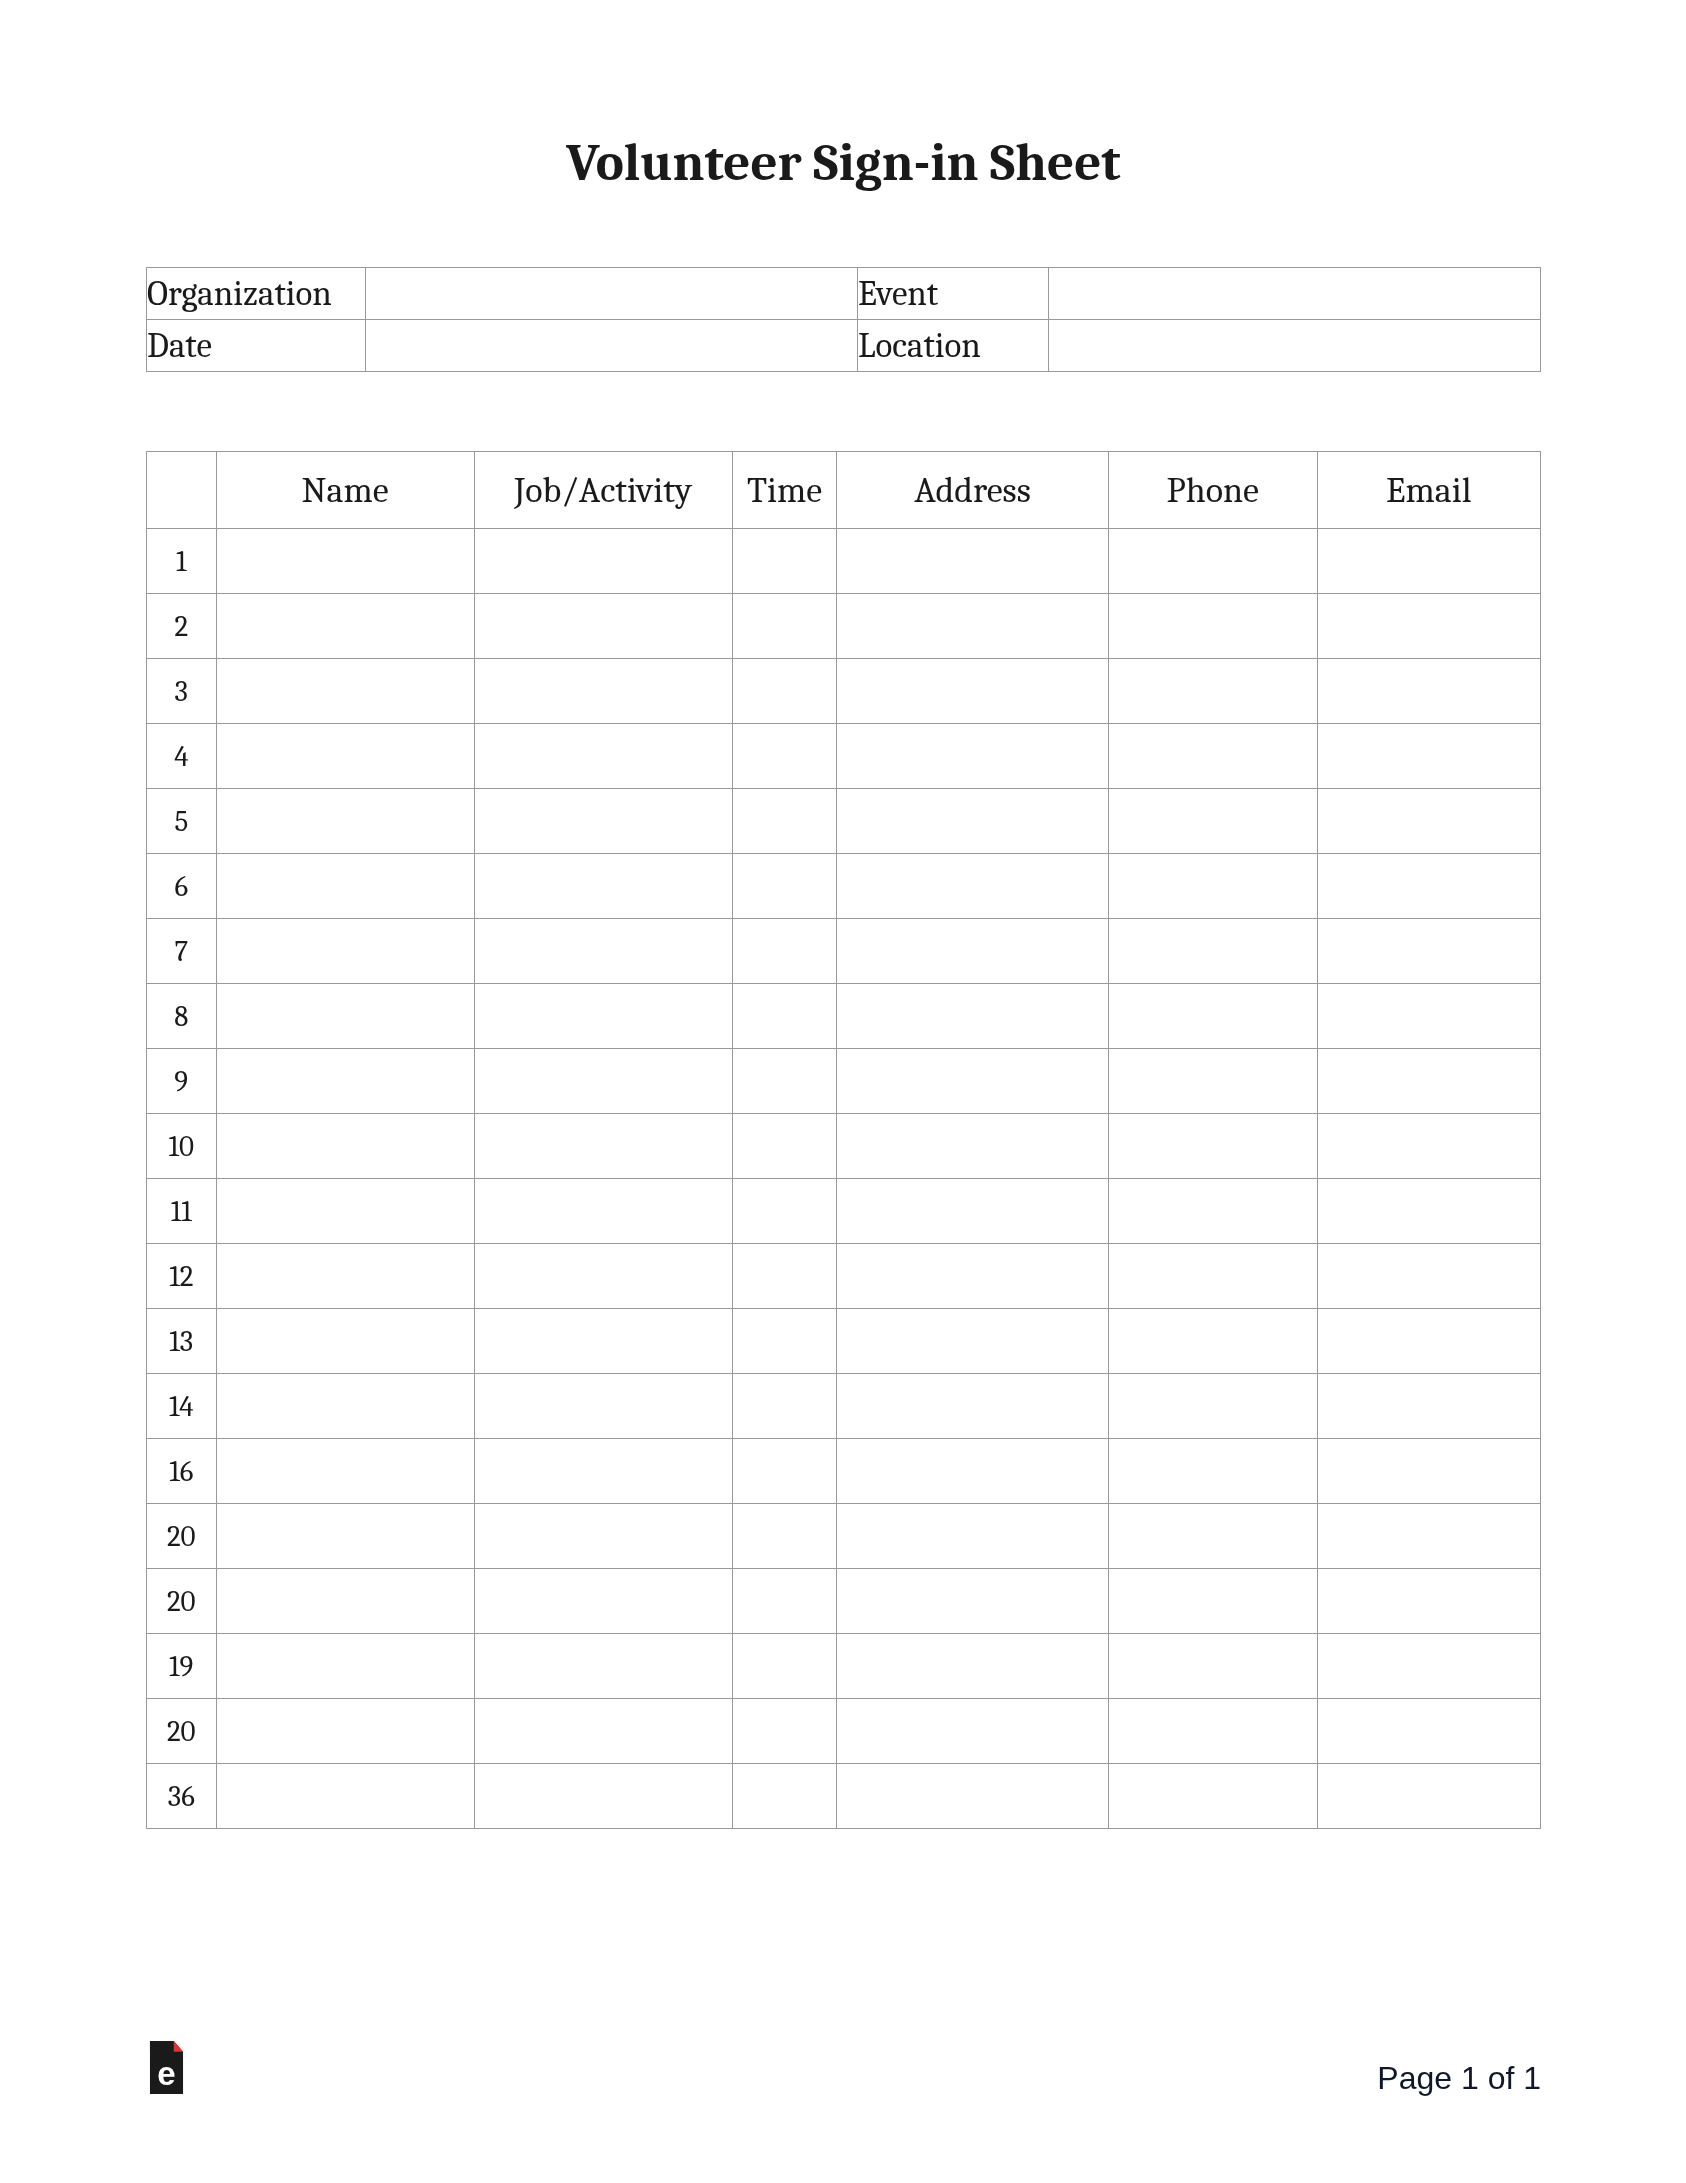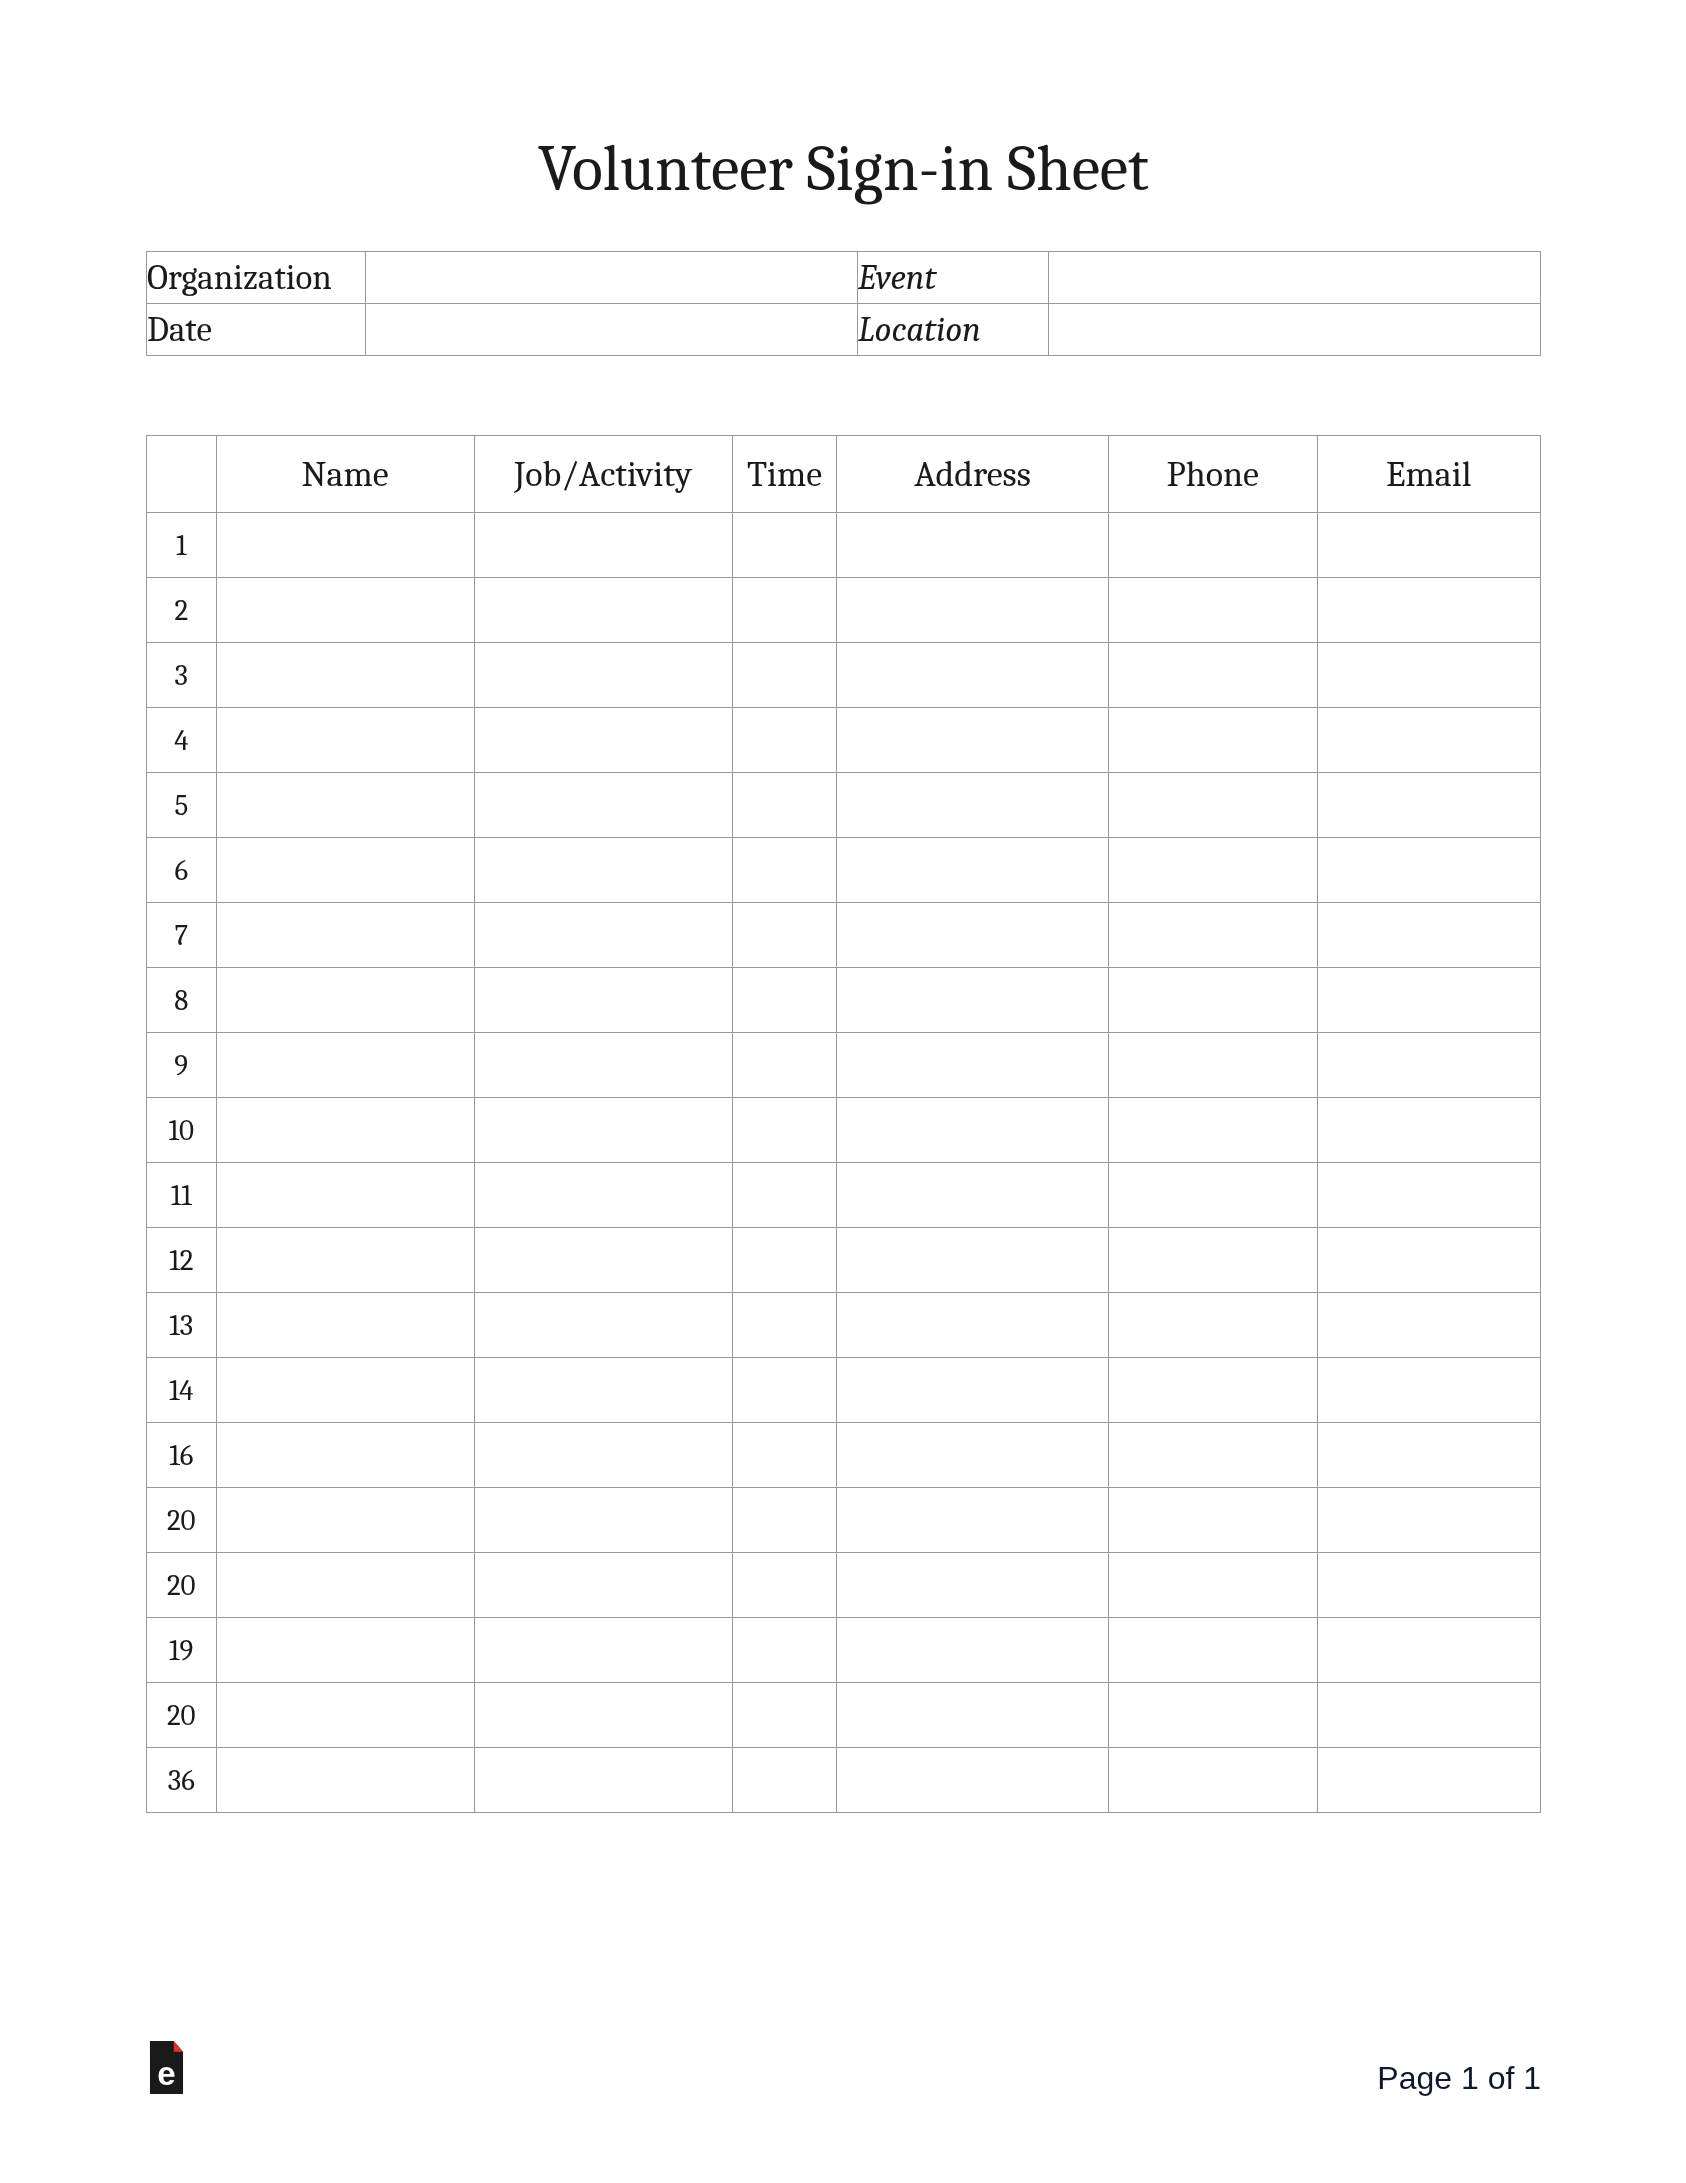--- a/index.html
+++ b/index.html
@@ -13,23 +13,23 @@
       width: 1687px;
       height: 2183px;
       position: relative;
       color: #1a1a1a;
     }
     .page {
       padding: 132px 146px 0 146px;
     }
     .title {
       text-align: center;
-      font-size: 64px;
-      font-weight: 400;
-      margin-bottom: 45px;
+      font-size: 53px;
+      font-weight: 700;
+      margin-bottom: 74px;
     }
     .header-table {
       border-collapse: collapse;
       width: 100%;
       margin-bottom: 79px;
     }
     .header-table td {
       border: 0.7px solid #999;
       padding: 4px 0;
       font-size: 35px;
@@ -41,21 +41,20 @@
       white-space: nowrap;
     }
     .header-table .lbl.org {
       width: 212px;
     }
     .header-table .val {
       width: 476px;
     }
     .header-table .lbl2 {
       width: 185px;
-      font-style: italic;
     }
     .main-table {
       border-collapse: collapse;
       width: 100%;
     }
     .main-table th, .main-table td {
       border: 0.7px solid #999;
     }
     .main-table th {
       font-size: 36px;

